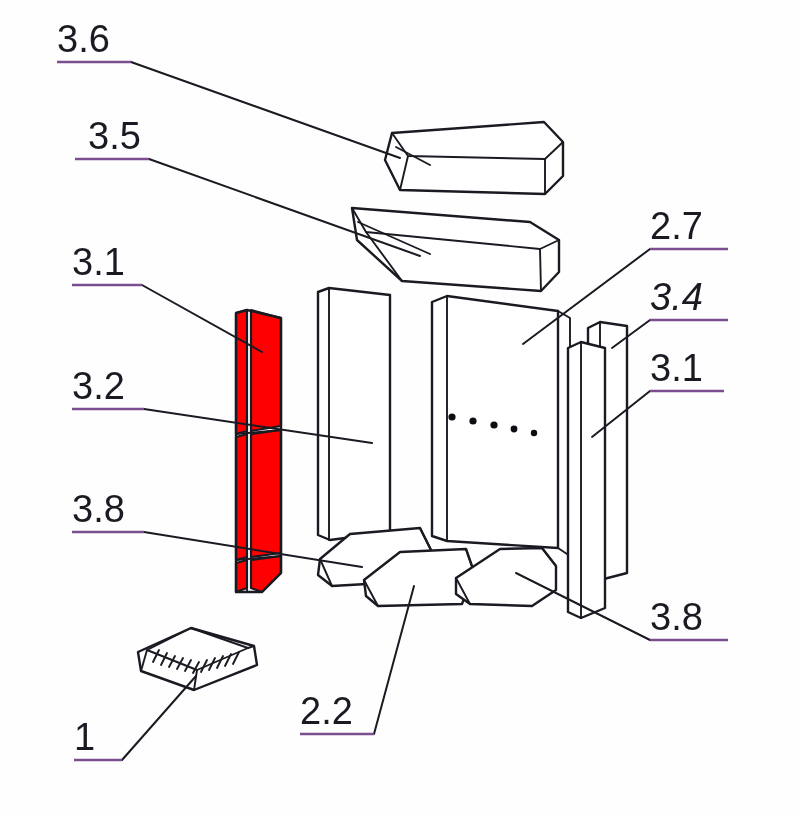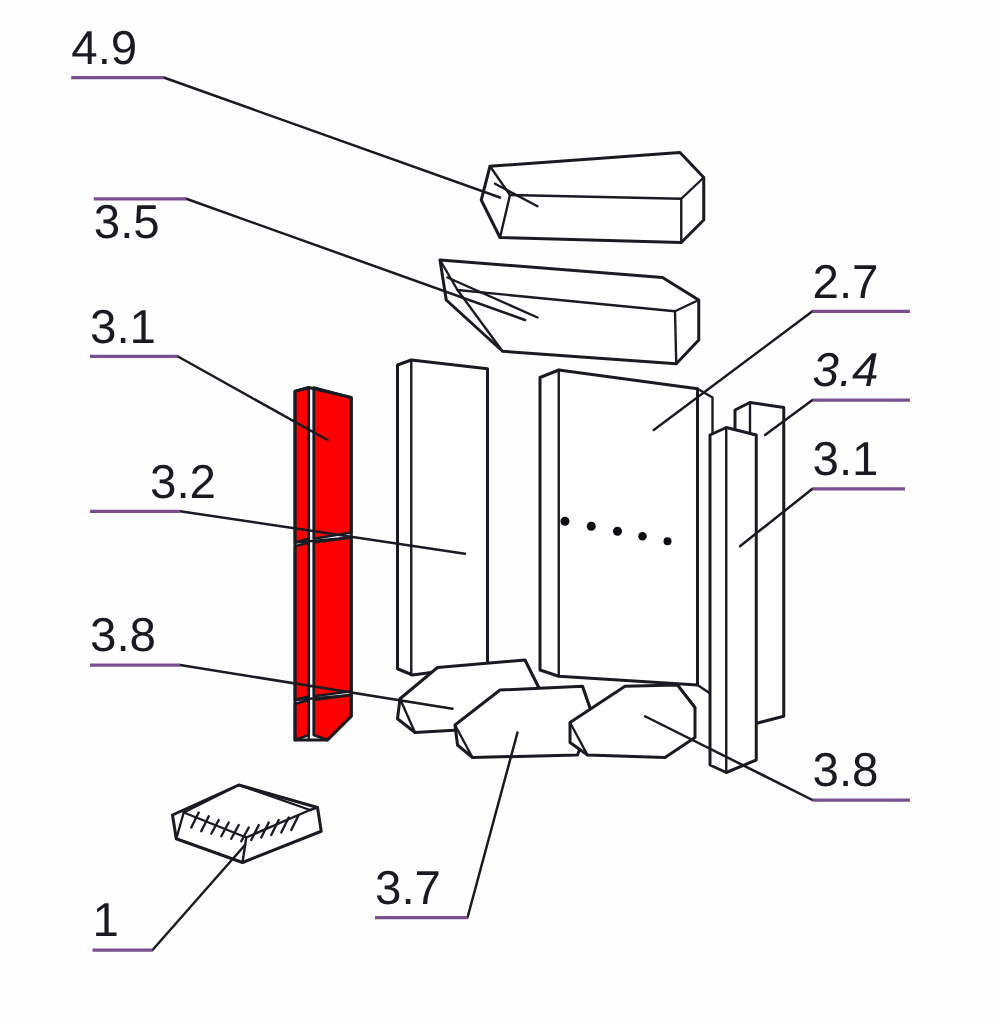--- a/index.html
+++ b/index.html
@@ -176,26 +176,26 @@
         <path d="M 74,760 L 122,760" stroke="#7b4f8f" stroke-width="2.6" fill="none"></path>
         <path d="M 300,734 L 374,734" stroke="#7b4f8f" stroke-width="2.6" fill="none"></path>
         <path d="M 650,249 L 728,249" stroke="#7b4f8f" stroke-width="2.6" fill="none"></path>
         <path d="M 650,320 L 728,320" stroke="#7b4f8f" stroke-width="2.6" fill="none"></path>
         <path d="M 650,391 L 724,391" stroke="#7b4f8f" stroke-width="2.6" fill="none"></path>
         <path d="M 650,640 L 728,640" stroke="#7b4f8f" stroke-width="2.6" fill="none"></path>
       </g>
   </svg>
 
   <div id="labels">
-      <div class="lbl" style="left: 57px; top: 20px;">4.9</div>
-      <div class="lbl" style="left: 75px; top: 117px; margin-top: 42px;">3.5</div>
+      <div class="lbl" style="left: 57px; top: 20px;">3.6</div>
+      <div class="lbl" style="left: 88px; top: 117px;">3.5</div>
       <div class="lbl" style="left: 72px; top: 243px;">3.1</div>
-      <div class="lbl" style="left: 72px; top: 367px; margin-left: 48px;">3.2</div>
+      <div class="lbl" style="left: 72px; top: 367px;">3.2</div>
       <div class="lbl" style="left: 72px; top: 490px;">3.8</div>
       <div class="lbl" style="left: 74px; top: 718px;">1</div>
-      <div class="lbl" style="left: 300px; top: 692px;">3.7</div>
+      <div class="lbl" style="left: 300px; top: 692px;">2.2</div>
       <div class="lbl" style="left: 650px; top: 207px;">2.7</div>
       <div class="lbl" style="left: 650px; top: 278px; font-style: italic;">3.4</div>
       <div class="lbl" style="left: 650px; top: 349px;">3.1</div>
       <div class="lbl" style="left: 650px; top: 598px;">3.8</div>
     </div>
 
 </div>
 
 </body></html>

